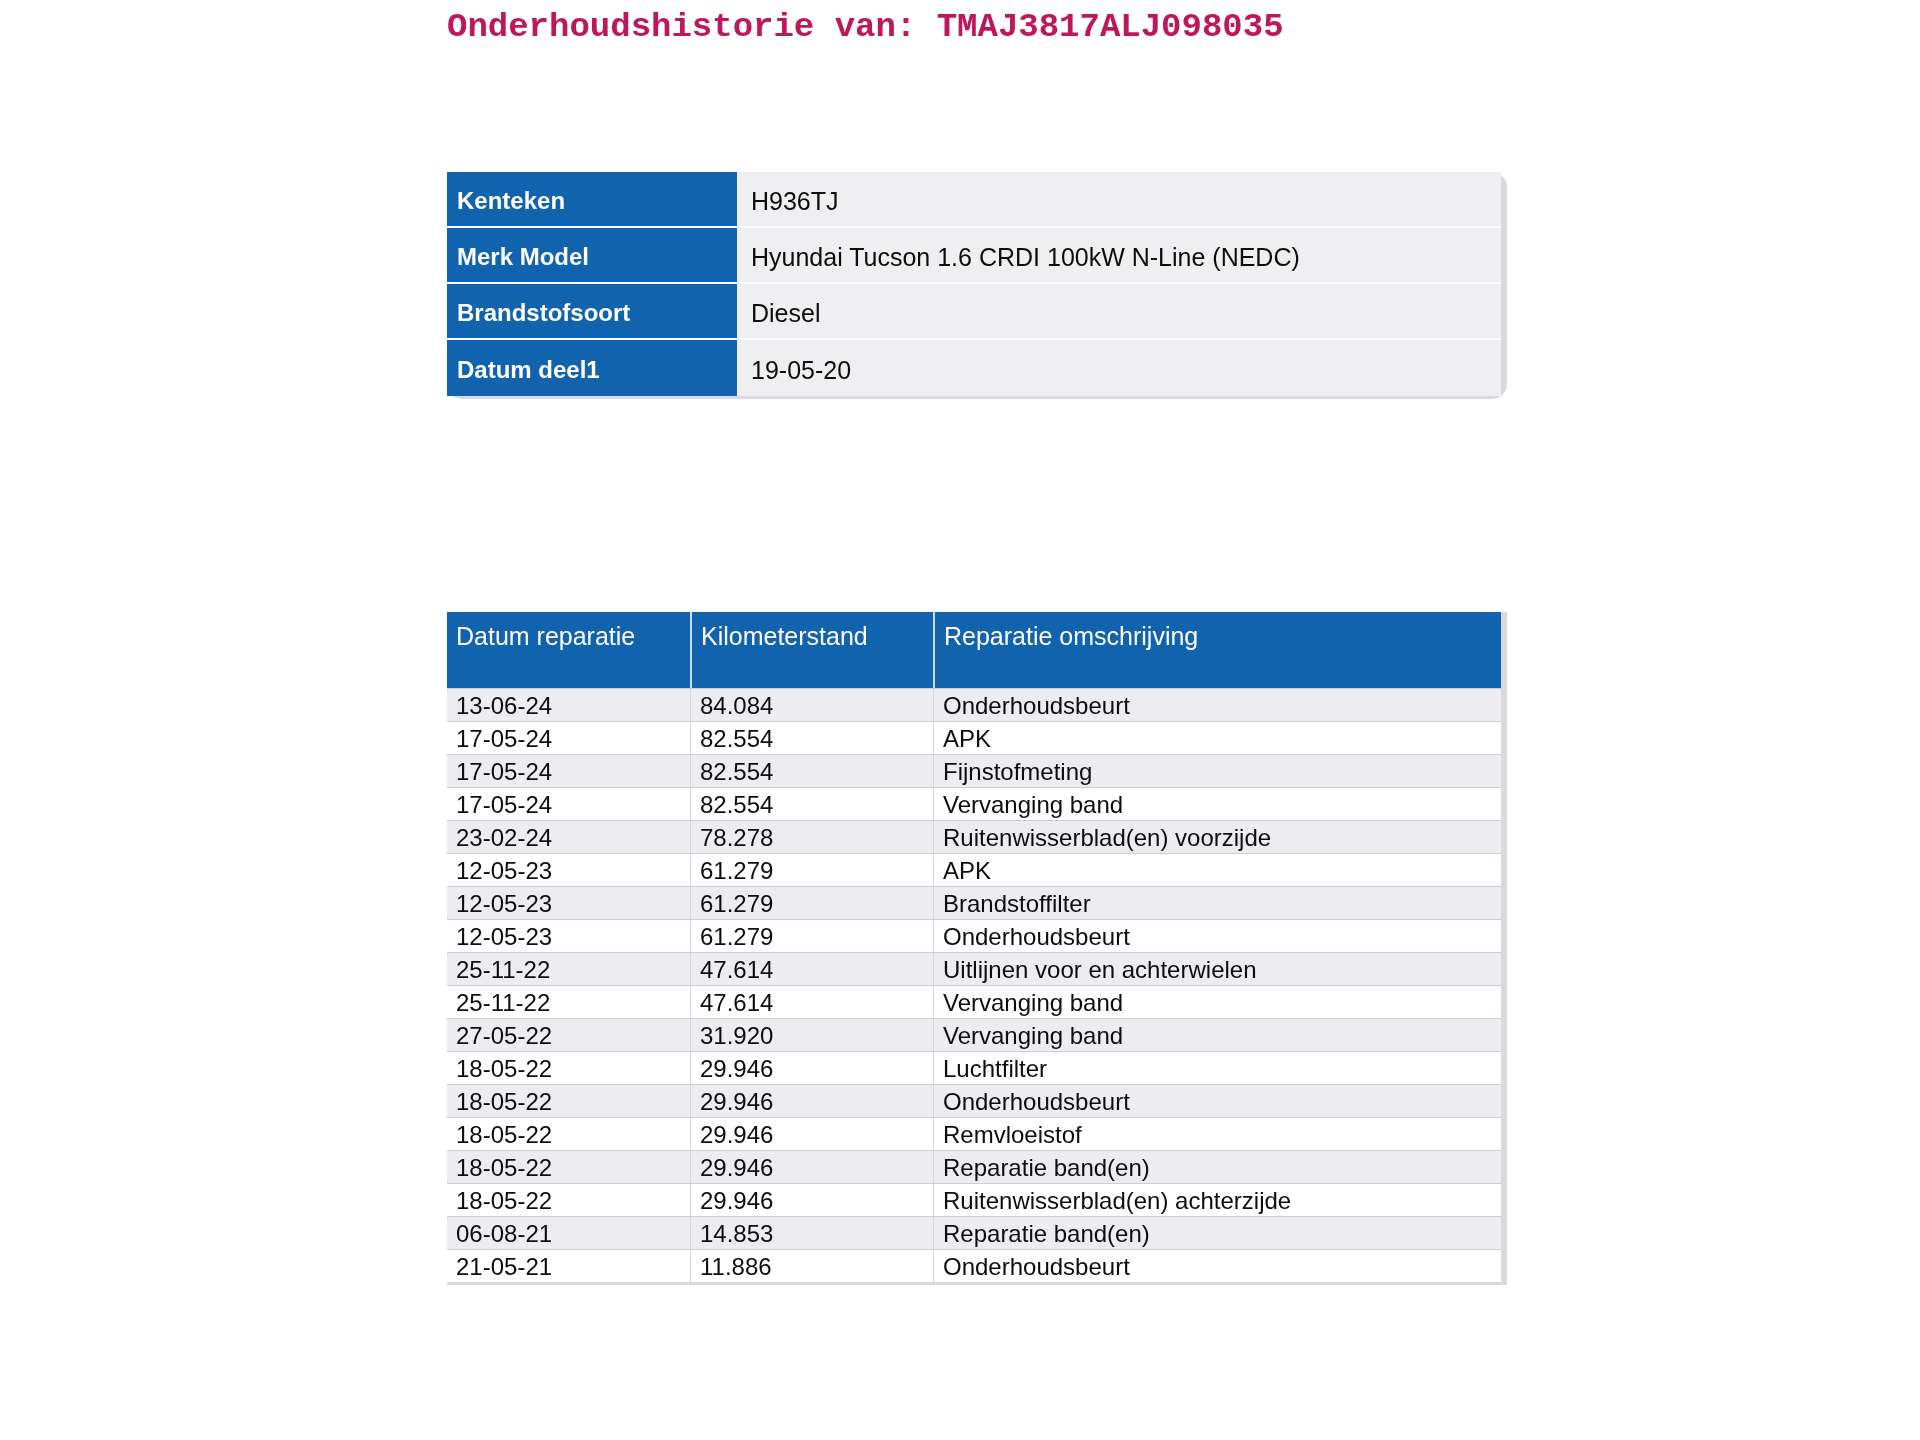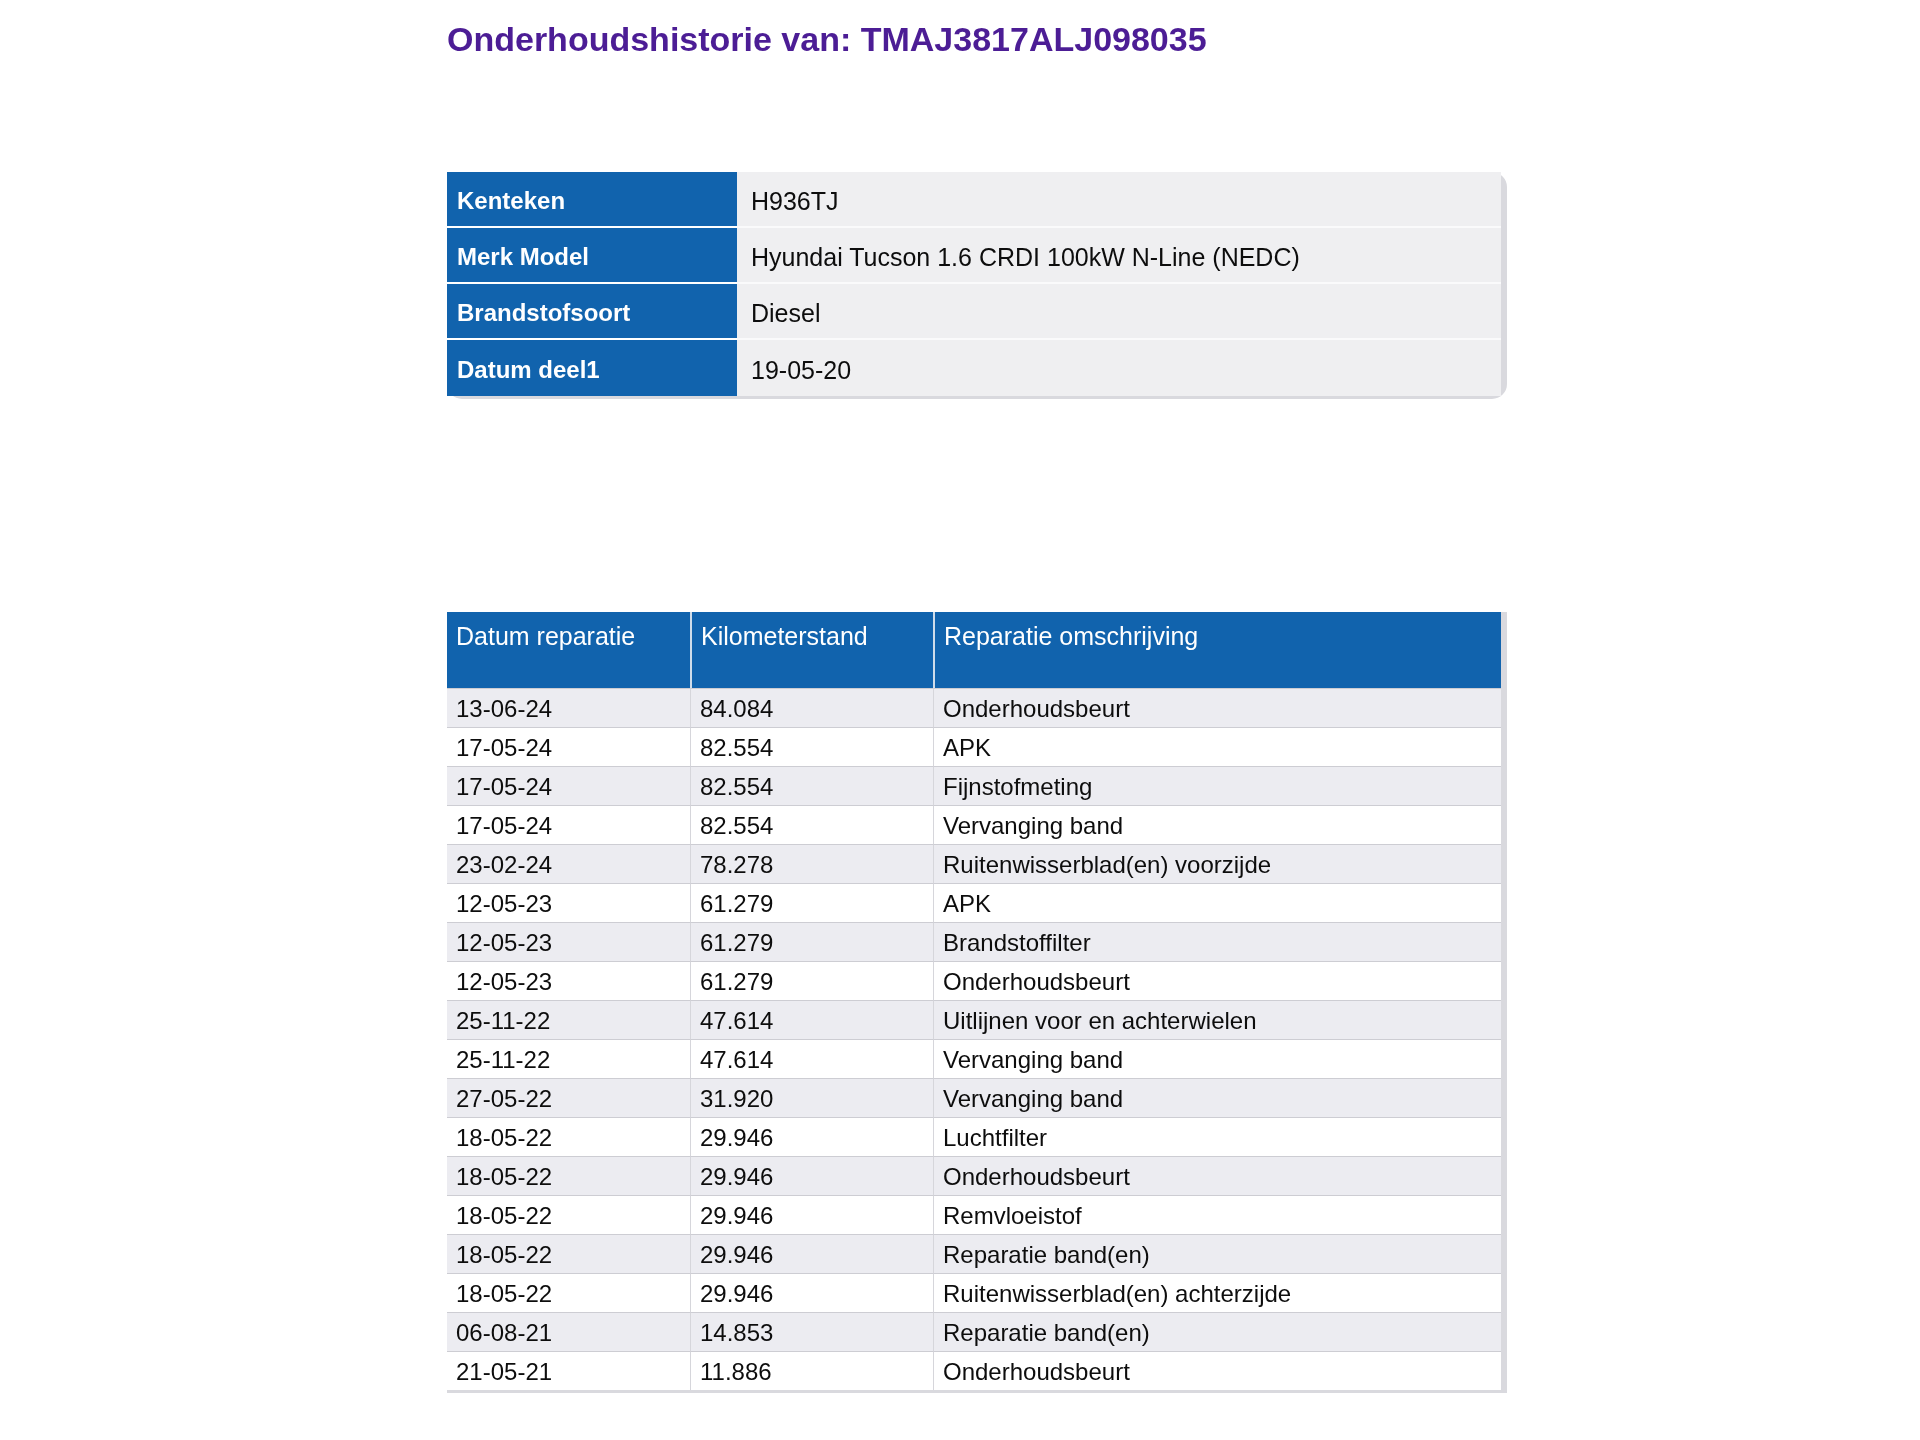--- a/index.html
+++ b/index.html
@@ -11,27 +11,28 @@
     width: 1920px;
     height: 1440px;
     position: relative;
     font-family: "Liberation Sans", sans-serif;
     color: #0d0d0d;
   }
 
   .page-title {
     position: absolute;
     left: 447px;
-    top: 18px;
+    top: 6px;
     margin: 0;
     font-size: 34px;
     line-height: 42px;
     font-weight: bold;
-    color: #4c1d95;
-    white-space: nowrap;
+    color: #be185d;
+    white-space: nowrap;
+    font-family: Liberation Mono, monospace;
   }
 
   
   table.info-table {
     position: absolute;
     left: 447px;
     top: 172px;
     width: 1060px;
     border-collapse: separate;
     border-spacing: 0;
@@ -98,21 +99,21 @@
     vertical-align: top;
     padding: 10px 0 0 9px;
     box-sizing: border-box;
     white-space: nowrap;
   }
   table.history-table thead th + th {
     border-left: 2px solid #cfdcea;
   }
 
   table.history-table tbody td {
-    height: 39px;
+    height: 33px;
     font-size: 24px;
     color: #0d0d0d;
     text-align: left;
     vertical-align: middle;
     padding: 1px 0 0 9px;
     border-top: 1px solid #cdcdd3;
     box-sizing: border-box;
     background: #ffffff;
     white-space: nowrap;
     overflow: hidden;

